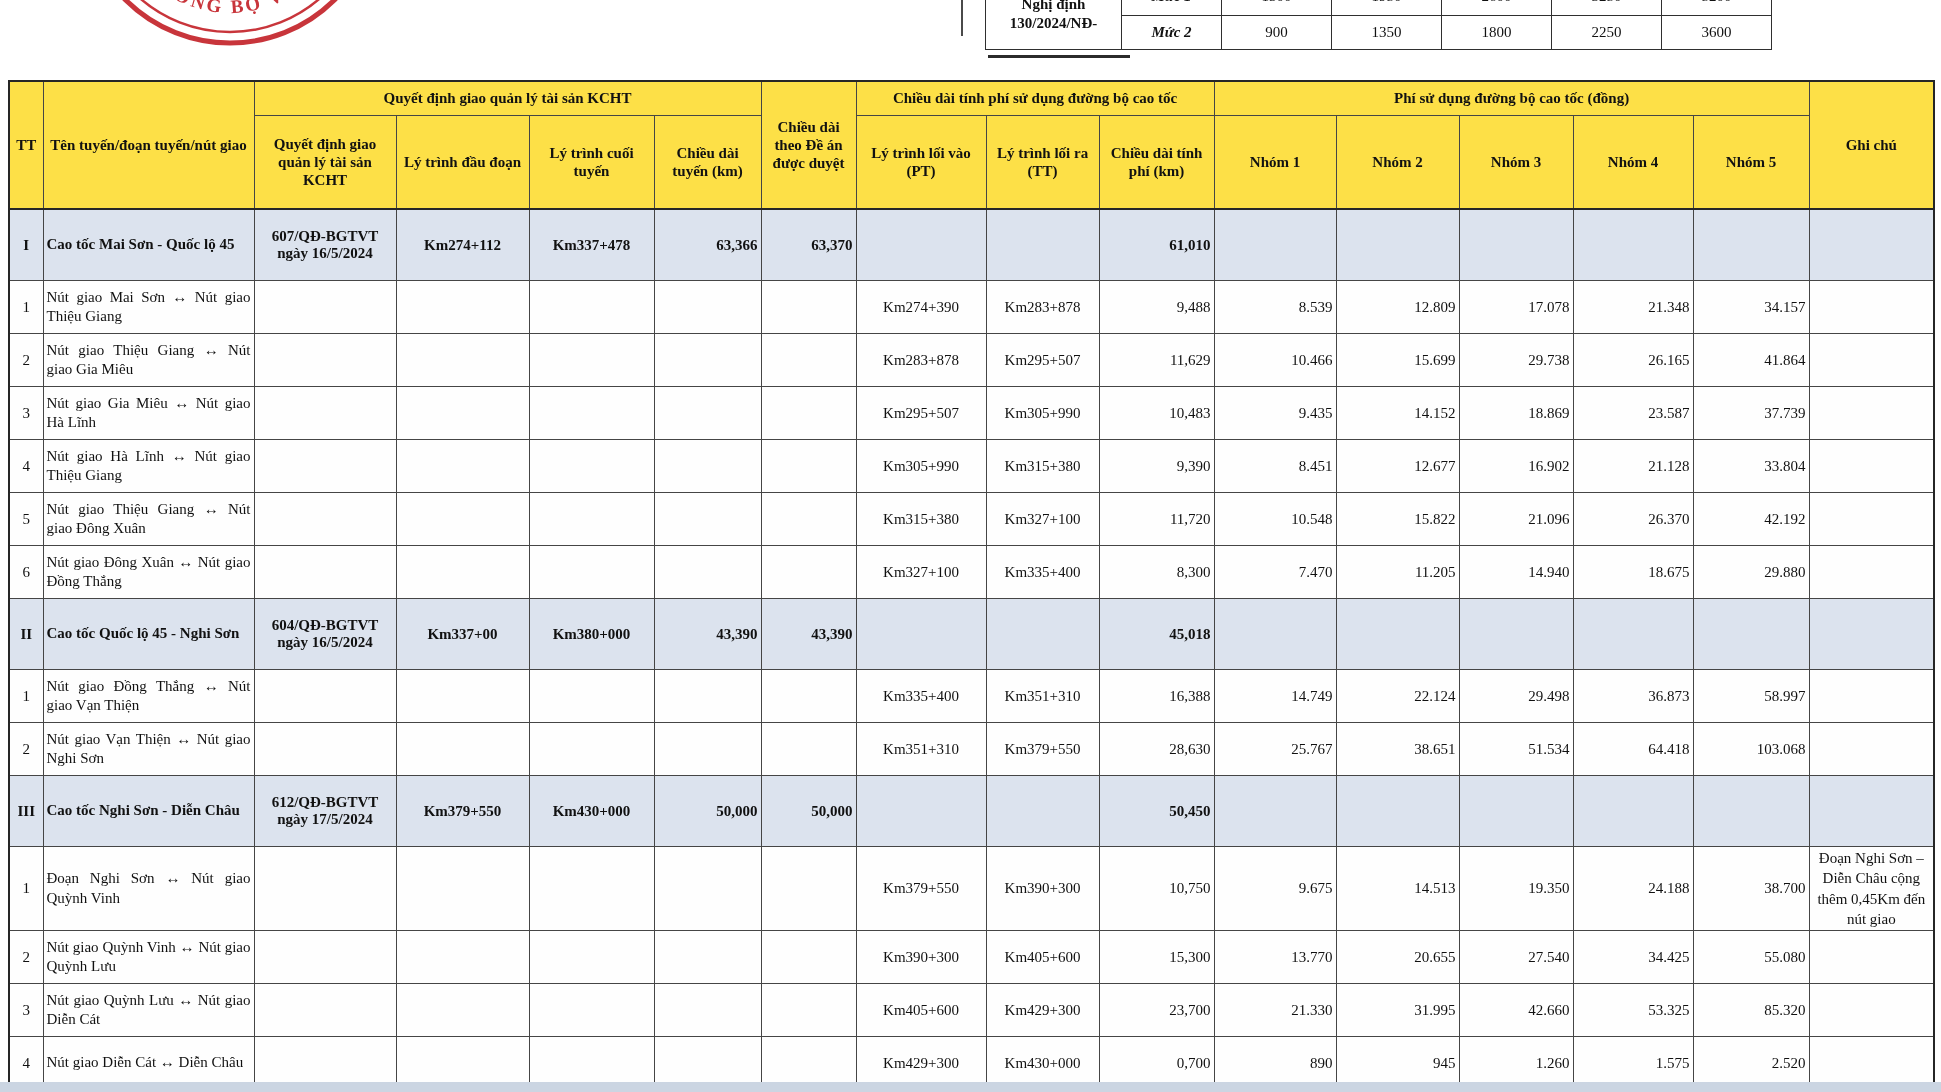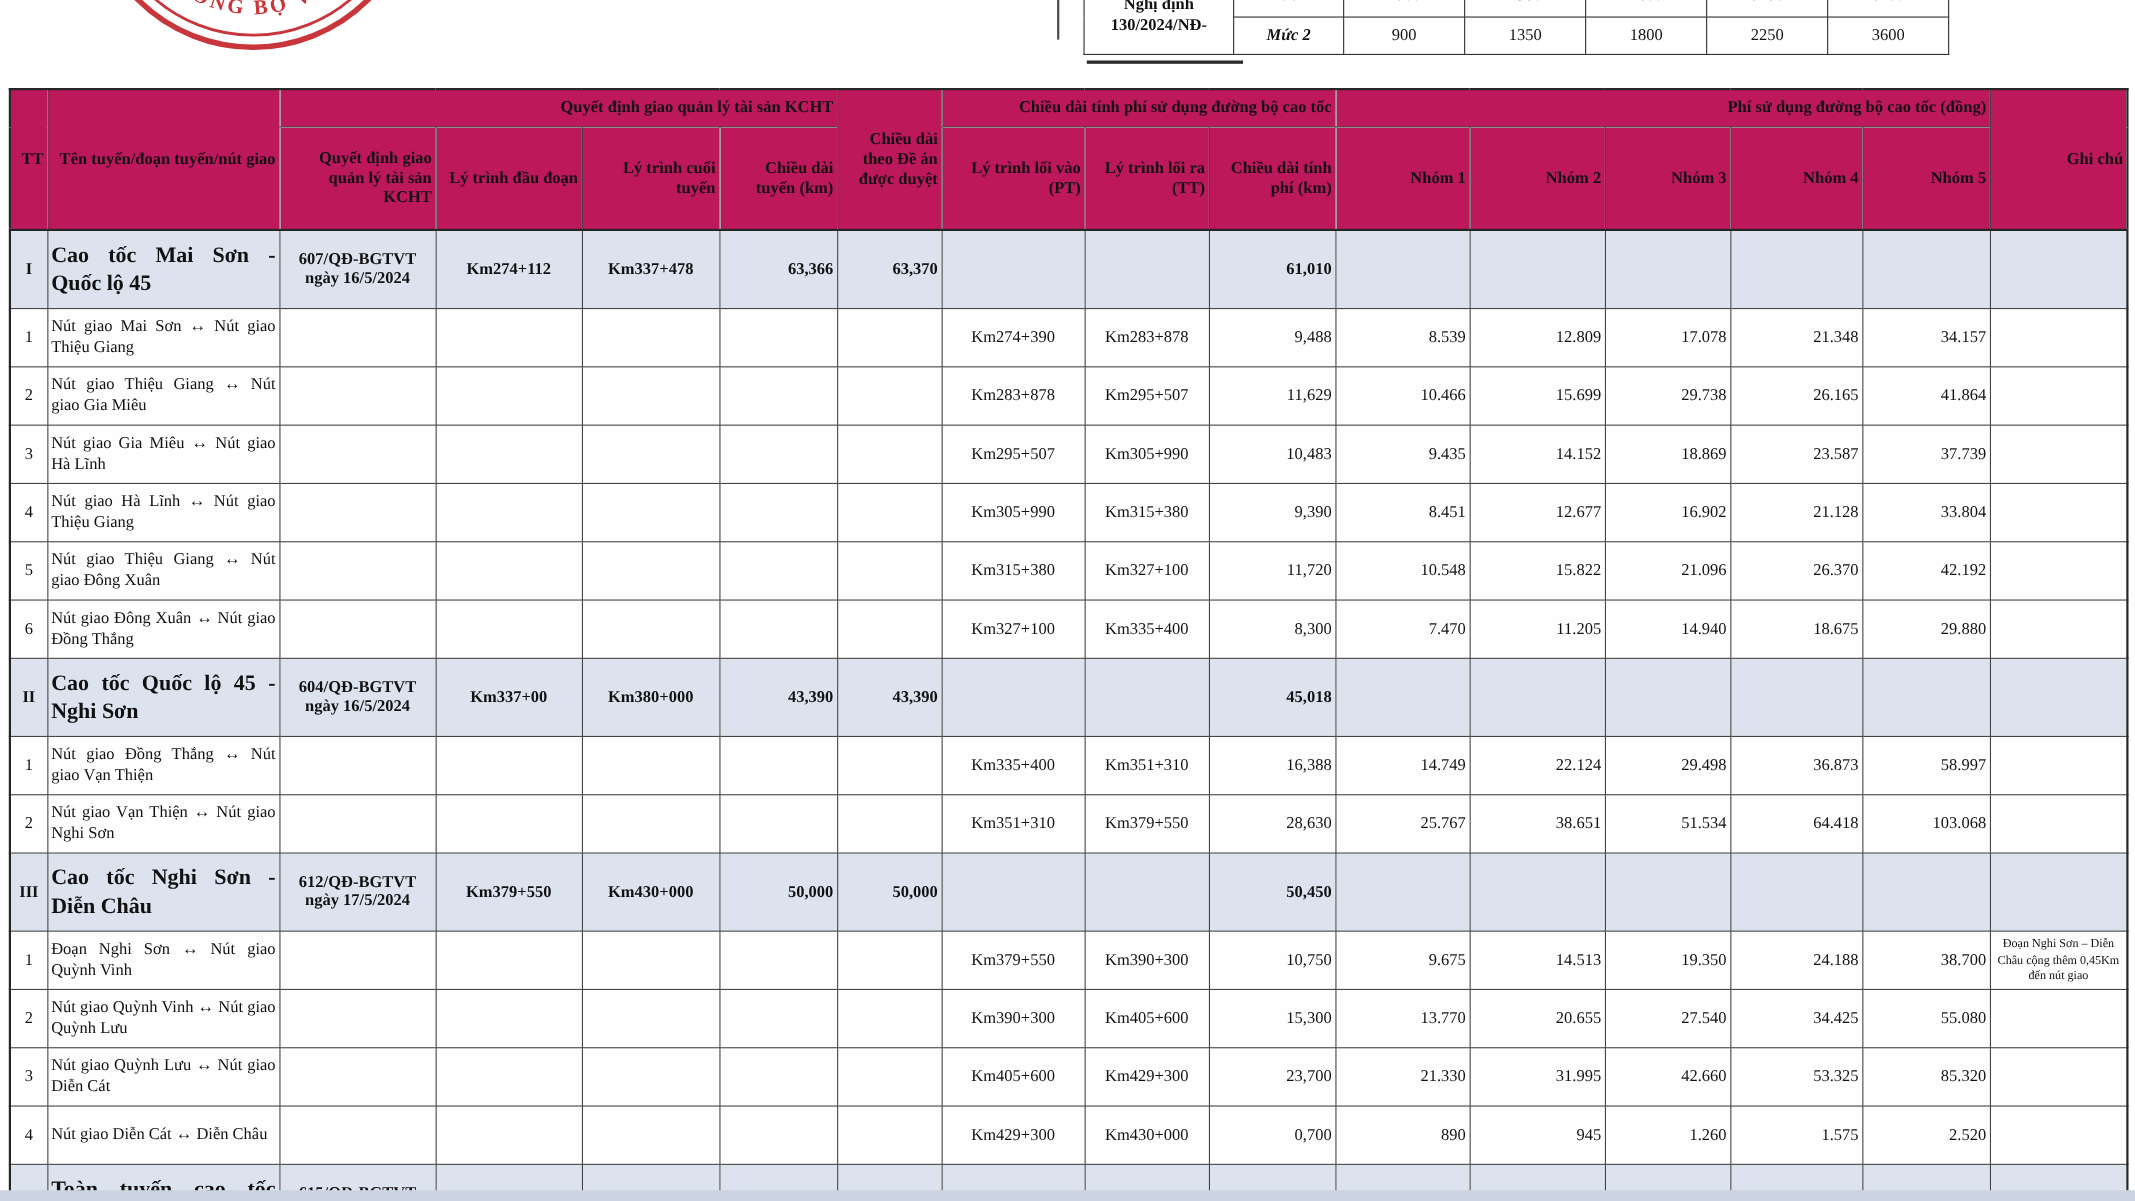--- a/index.html
+++ b/index.html
@@ -17,32 +17,32 @@
   #decree .lvl{font-weight:bold;font-style:italic;}
   #decree tr.r1 td{height:37px;}
   #decree tr.r2 td{height:33px;}
   #decree-underline{position:absolute;left:988px;top:55px;width:142px;height:3px;background:#2b2b2b;}
   #edge-frag{position:absolute;left:961px;top:0;width:2px;height:36px;background:#4a4a4a;}
 
   
   #main-wrap{position:absolute;left:8px;top:80px;}
   #main{border-collapse:collapse;table-layout:fixed;width:1925px;border:2px solid #262626;font-size:15px;}
   #main th,#main td{border:1px solid #454545;vertical-align:middle;overflow:hidden;padding:1px 3px;}
-  #main thead th{font-weight:bold;text-align:right;line-height:1.22;background:#be185d;}
+  #main thead th{font-weight:bold;text-align:center;line-height:1.22;background:#fde047;}
   #main thead tr.tier1 th{height:31px;}
   #main thead tr.tier2 th{height:90px;}
   #main thead{border-bottom:2px solid #262626;}
   tr.r-section td{background:var(--section-bg,#dce3ee);font-weight:bold;height:68px;border-top:1.5px solid #2c2c2c;border-bottom:1.5px solid #2c2c2c;}
   tr.r-detail td{background:#fefefe;height:50px;}
   .c-tt{text-align:center;}
   .c-name{text-align:justify;line-height:1.3;padding:2px 5px 2px 6px;}
   .c-center{text-align:center;}
   .c-num{text-align:right;padding-right:13px;}
-  .c-note{font-size:11px;text-align:center;line-height:1.35;padding:1px 4px;}
-  tr.r-section .c-name{font-size:20px;}
+  .c-note{font-size:15px;text-align:center;line-height:1.35;padding:1px 4px;}
+  tr.r-section .c-name{font-size:15px;}
 
   
   #bottom-strip{position:absolute;left:0;top:1082px;width:1941px;height:10px;background:#cbd5e2;}
 </style>
 </head>
 <body>
 
 <div id="page">
 
   <svg id="stamp" viewBox="80 0 340 62" width="340" height="62">

